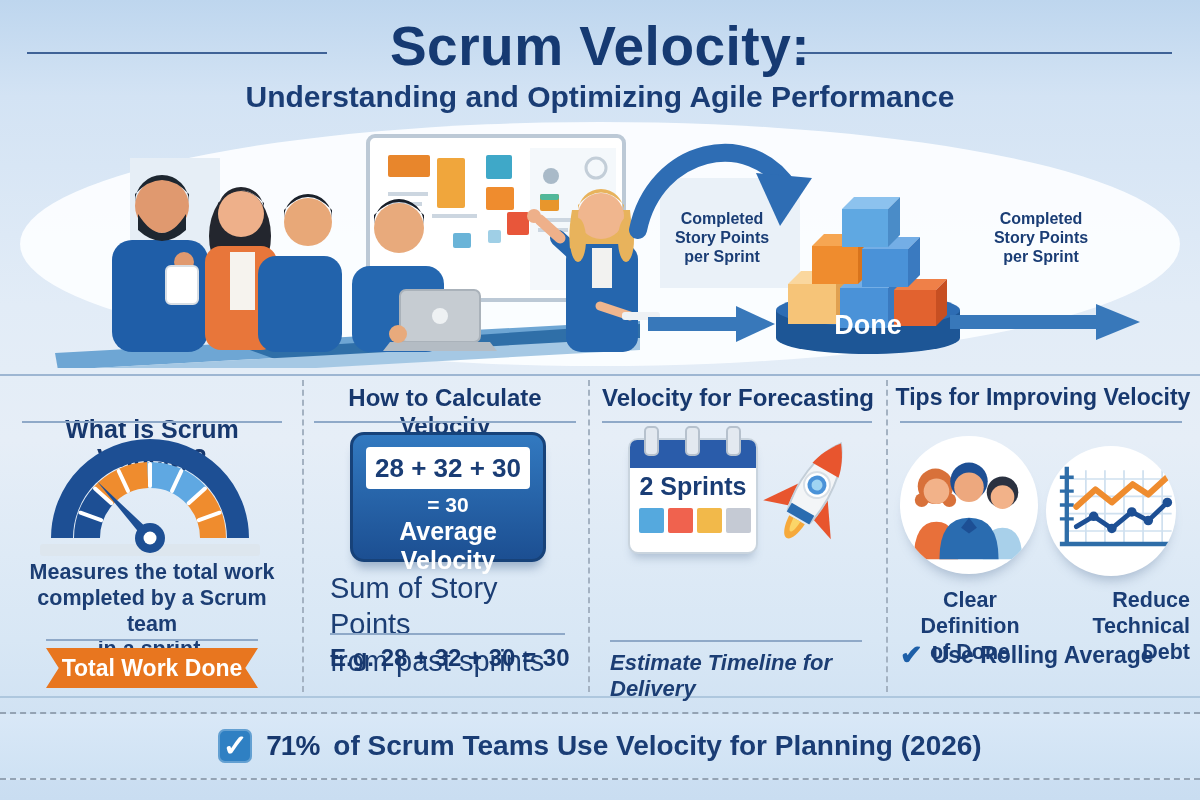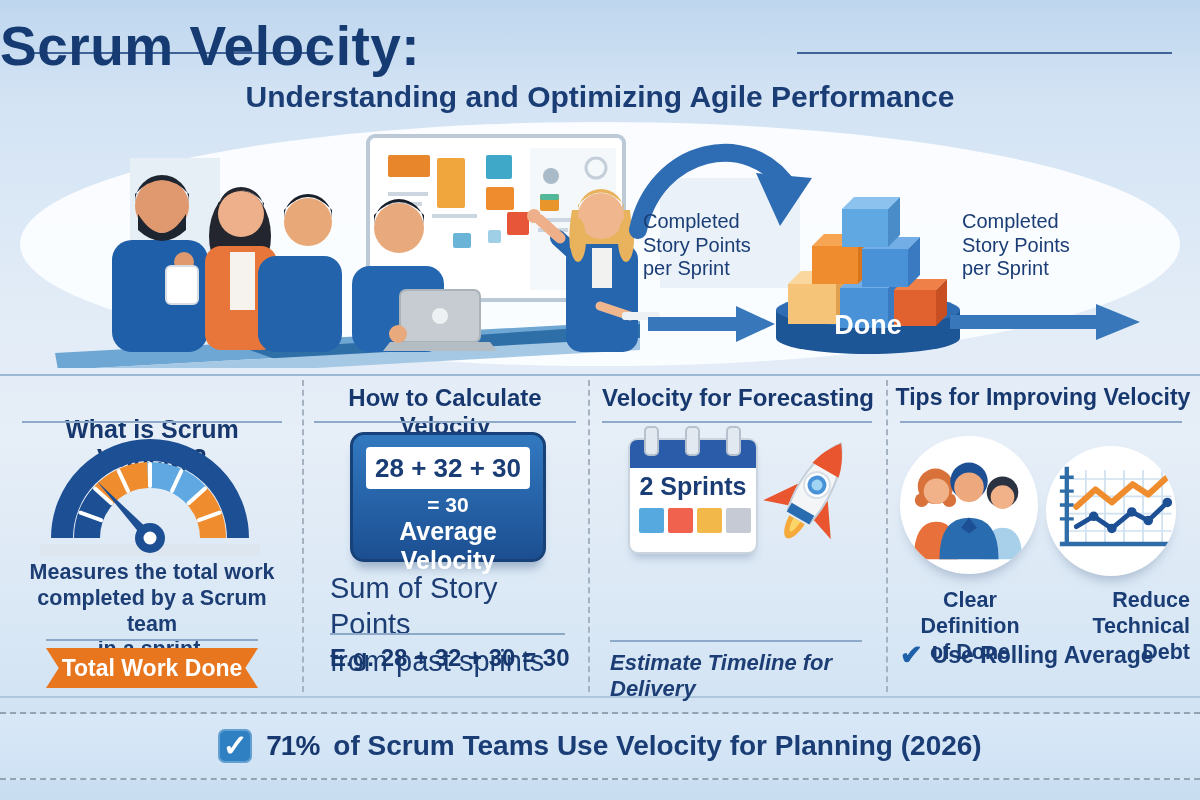--- a/index.html
+++ b/index.html
@@ -3,30 +3,30 @@
 <meta charset="utf-8">
 <style>
   html,body{margin:0;padding:0;}
   body{width:1200px;height:800px;overflow:hidden;font-family:"Liberation Sans",sans-serif;}
   .stage{position:relative;width:1200px;height:800px;
     background:linear-gradient(180deg,#bed6ee 0%,#d3e3f4 12%,#e2ecf7 38%,#e6eef7 55%,#d8e7f5 80%,#c9ddf1 100%);}
   .abs{position:absolute;}
   .pre{white-space:pre-line;}
 
   
-  .title{top:14px;left:0;width:1200px;text-align:left;font-size:55px;font-weight:700;
+  .title{top:14px;left:0;width:1200px;text-align:center;font-size:55px;font-weight:700;
     letter-spacing:.5px;color:#163a72;}
   .title-line{top:52px;height:2px;background:#3f6297;}
   .tl-left{left:27px;width:300px;}
   .tl-right{left:797px;width:375px;}
   .subtitle{top:80px;left:0;width:1200px;text-align:center;font-size:30px;font-weight:700;color:#1a3d75;}
 
   
   .hero-svg{top:118px;left:0;}
-  .caption{font-size:20px;font-weight:400;color:#1a3d75;line-height:1.18;text-align:left;}
+  .caption{font-size:16px;font-weight:700;color:#1a3d75;line-height:1.18;text-align:center;}
   .cap-left{top:210px;left:643px;width:158px;}
   .cap-right{top:210px;left:962px;width:158px;}
   .done-label{top:310px;left:818px;width:100px;text-align:center;color:#ffffff;
     font-size:27px;font-weight:700;}
 
   
   .hr-top{top:374px;left:0;width:1200px;height:2px;background:#9db6d2;}
   .hr-bottom{top:696px;left:0;width:1200px;height:2px;background:#aec7de;}
   .vdiv{top:380px;height:312px;width:0;border-left:2px dashed #a4b2c2;}
   .vd1{left:302px;} .vd2{left:588px;} .vd3{left:886px;}

